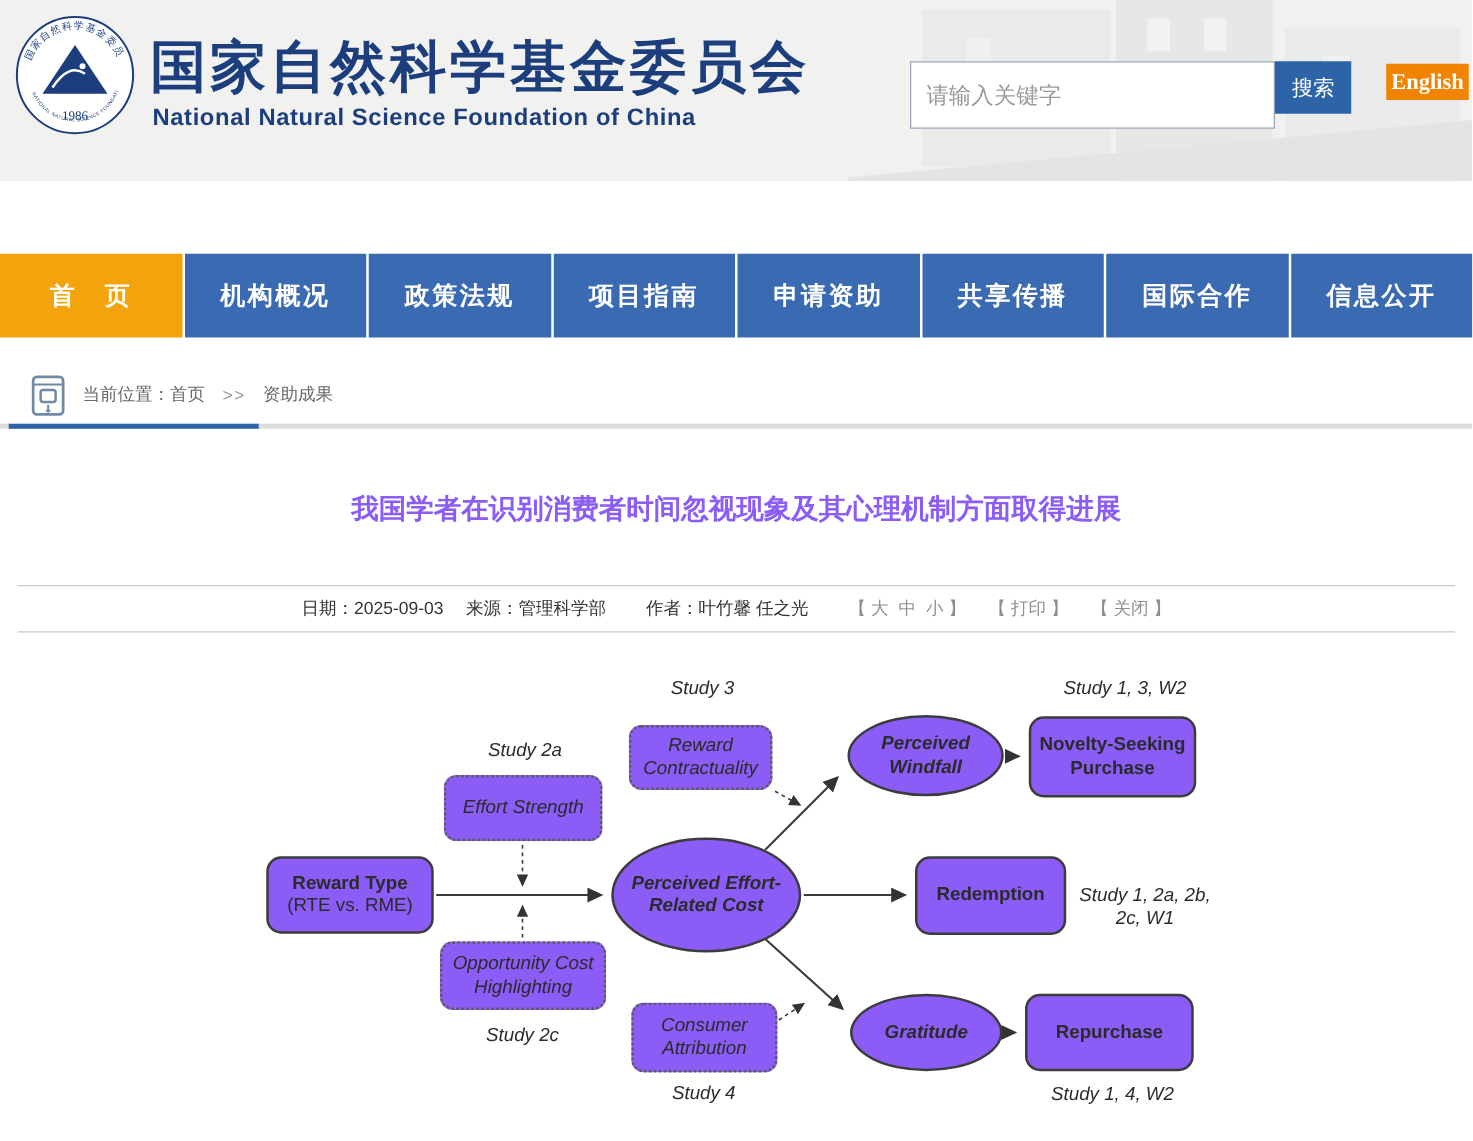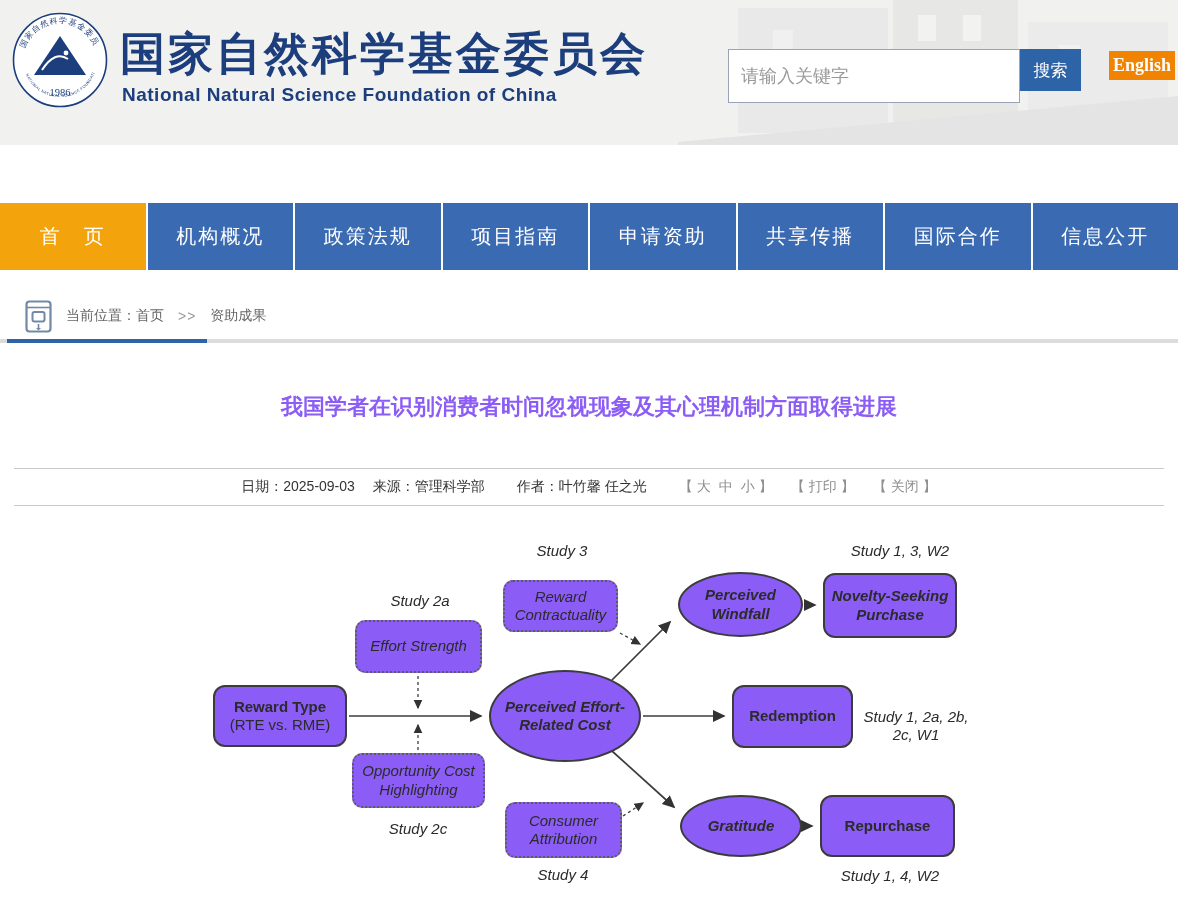--- a/index.html
+++ b/index.html
@@ -12,21 +12,21 @@
   .logo-svg { position:absolute; left:12px; top:8px; }
   .site-title { position:absolute; left:120px; top:24px; font-size:45px; font-weight:bold; color:#1d3e7d; letter-spacing:3px; white-space:nowrap; }
   .site-subtitle { position:absolute; left:122px; top:84px; font-size:19px; font-weight:bold; color:#1d3e7d; letter-spacing:.5px; white-space:nowrap; }
   .search-input { position:absolute; left:728px; top:49px; width:292px; height:54px; border:1px solid #98a4b5; padding:0 12px; font-size:18px; color:#333; background:#fff; outline:none; font-family:inherit; }
   .search-input::placeholder { color:#9a9a9a; }
   .search-btn { position:absolute; left:1020px; top:49px; width:61px; height:42px; background:#2d63a7; color:#fff; font-size:17px; border:none; cursor:pointer; font-family:inherit; }
   .english-btn { position:absolute; left:1109px; top:51px; width:66px; height:29px; background:#f08300; color:#fff; font-family:"Liberation Serif","DejaVu Serif",serif; font-size:18px; font-weight:bold; display:flex; align-items:center; justify-content:center; text-decoration:none; }
 
   
   .main-nav { position:absolute; left:0; top:203px; width:1178px; height:67px; display:flex; gap:2px; background:#fff; }
-  .main-nav a { flex:1; display:flex; align-items:center; justify-content:center; background:#3a6ab1; color:#fff; font-size:20px; font-weight:normal; letter-spacing:2px; text-decoration:none; white-space:nowrap; }
+  .main-nav a { flex:1; display:flex; align-items:center; justify-content:center; background:#3a6ab1; color:#fff; font-size:20px; font-weight:bold; letter-spacing:2px; text-decoration:none; white-space:nowrap; }
   .main-nav a.active { background:#f3a30b; }
 
   
   .breadcrumb { position:absolute; left:25px; top:296px; height:40px; display:flex; align-items:center; font-size:14px; color:#666; }
   .breadcrumb .bk-icon { margin-right:14px; }
   .breadcrumb .crumb-link { color:#666; text-decoration:none; }
   .breadcrumb .sep { color:#999; margin:0 14px; letter-spacing:1px; }
   .crumb-line { position:absolute; left:0; top:339px; width:1178px; height:4px; background:#dcdcdc; }
   .crumb-line .blue { position:absolute; left:7px; top:0; width:200px; height:4px; background:#2d63a7; }
 
@@ -49,21 +49,21 @@
   .n-study { position:absolute; text-align:center; font-style:italic; line-height:1.2; }
   .fw-n { font-weight:normal; }
 
   #n-reward     { left:13px;  top:155px; width:134px; height:62px; }
   #n-effort     { left:155px; top:90px;  width:127px; height:53px; }
   #n-opp        { left:152px; top:223px; width:133px; height:55px; }
   #n-contract   { left:303px; top:50px;  width:115px; height:52px; }
   #n-consumer   { left:305px; top:272px; width:117px; height:56px; }
   #n-pec        { left:289px; top:140px; width:152px; height:92px; padding:0 12px; }
   #n-windfall   { left:478px; top:42px;  width:125px; height:65px; }
-  #n-novelty    { left:623px; top:43px;  width:134px; height:65px;font-style:italic; }
+  #n-novelty    { left:623px; top:43px;  width:134px; height:65px; }
   #n-redemption { left:532px; top:155px; width:121px; height:63px; }
   #n-gratitude  { left:480px; top:265px; width:122px; height:62px; }
   #n-repurchase { left:620px; top:265px; width:135px; height:62px; }
 
   #s-2a   { left:160px; top:62px;  width:120px; }
   #s-3    { left:302px; top:12px;  width:120px; }
   #s-2c   { left:158px; top:290px; width:120px; }
   #s-4    { left:303px; top:336px; width:120px; }
   #s-13w2 { left:625px; top:12px;  width:150px; }
   #s-12a  { left:655px; top:178px; width:122px; }

